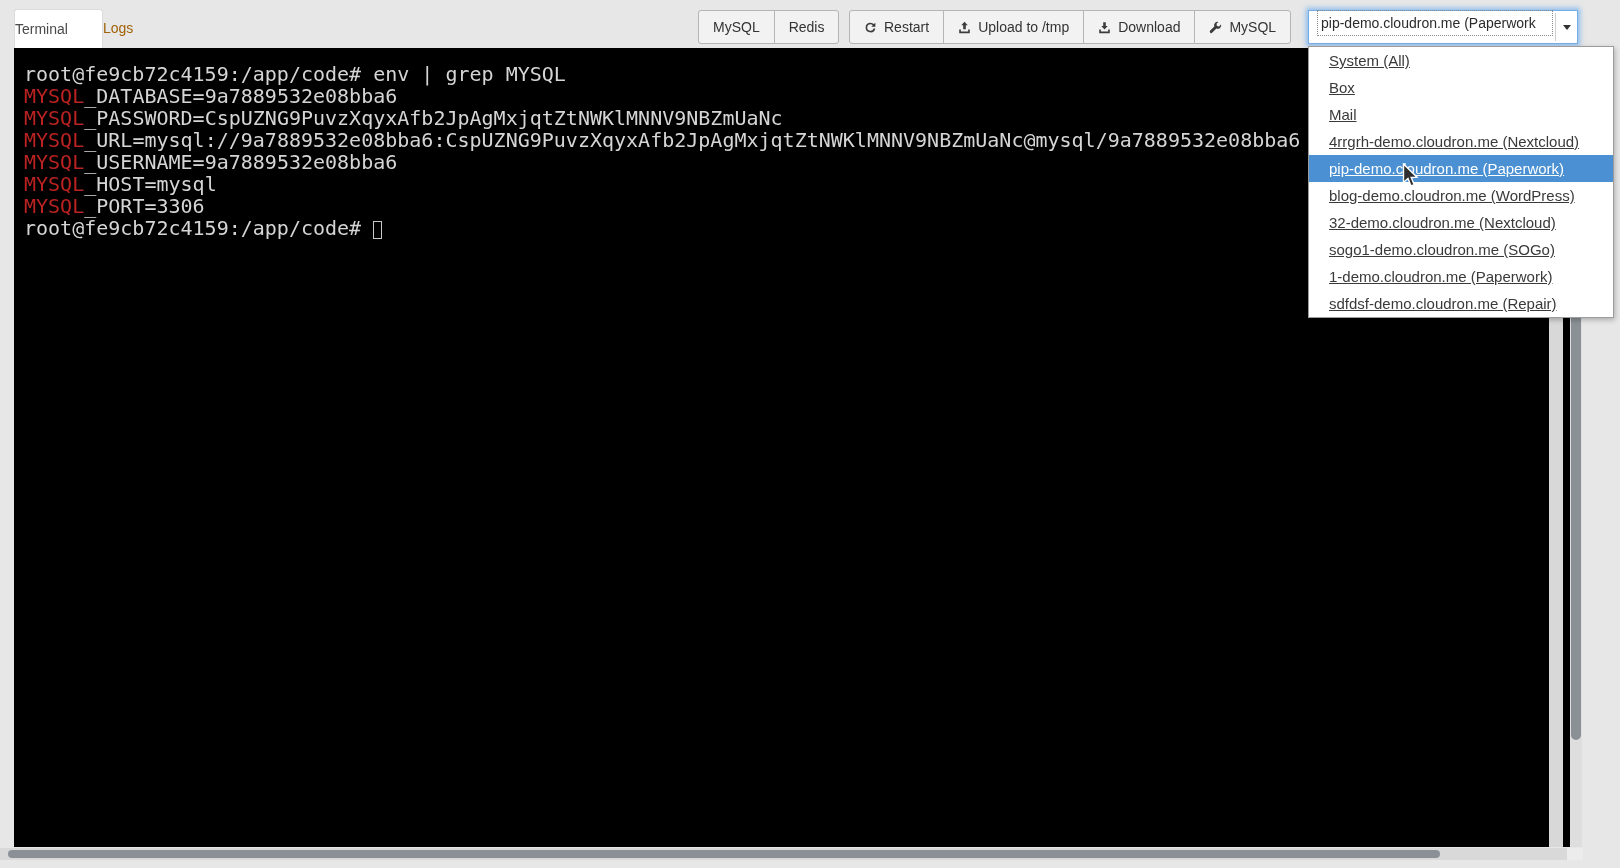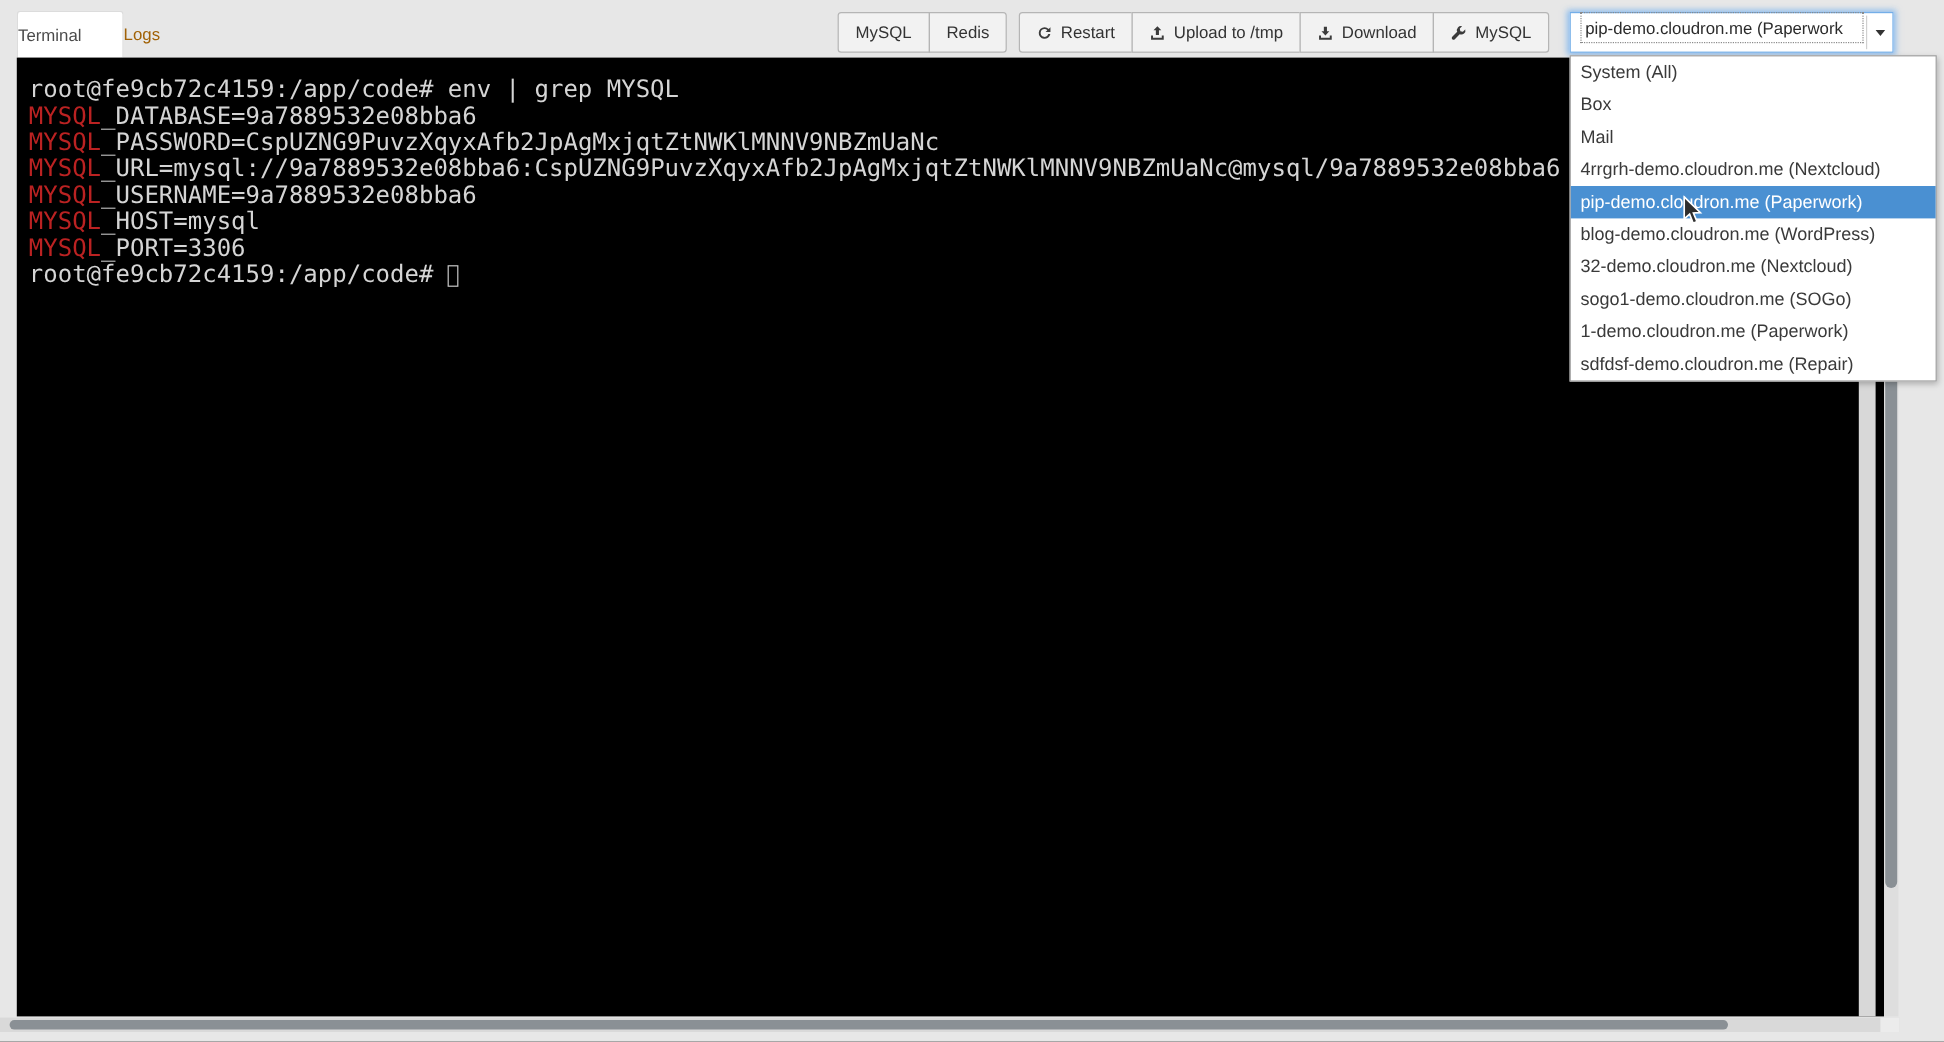--- a/index.html
+++ b/index.html
@@ -34,22 +34,22 @@
       font-size:14px; color:#2b2b2b; outline:1px dotted #8a8a8a; padding-left:3px;
       overflow:hidden; white-space:nowrap; }
   #app-select .arrow-zone { position:absolute; right:0; top:2px; bottom:2px; width:22px;
       border-left:1px solid #d0d0d0; display:flex; align-items:center; justify-content:center; }
   .tri-down { width:0; height:0; border-left:4px solid transparent; border-right:4px solid transparent;
       border-top:5px solid #333; }
 
   
   #dropdown { position:absolute; left:1308px; top:46px; width:306px; background:#ffffff;
       border:1px solid #9c9c9c; box-shadow:1px 2px 5px rgba(0,0,0,.25); z-index:50; }
-  .option { height:27px; line-height:27px; padding-left:8px; font-size:15px; color:#3a3a3a;
-      white-space:nowrap; overflow:hidden; cursor:pointer; }
+  .option { height:27px; line-height:27px; padding-left:20px; font-size:15px; color:#3a3a3a;
+      white-space:nowrap; overflow:hidden; cursor:pointer;text-decoration:underline; }
   .option.selected { background:#4a90d2; color:#ffffff; }
 
   
   #terminal { position:absolute; left:14px; top:48px; width:1556px; height:799px; background:#000; }
   #term-lines { position:absolute; left:10px; top:15px; right:30px;
       font-family:"DejaVu Sans Mono", monospace; font-size:20px; line-height:22px;
       color:#d5d5d5; white-space:pre; }
   .seg-red { color:#bb2222; }
   .term-cursor { display:inline-block; width:9px; height:18px; border:1px solid #c8c8c8;
       vertical-align:-4px; }

